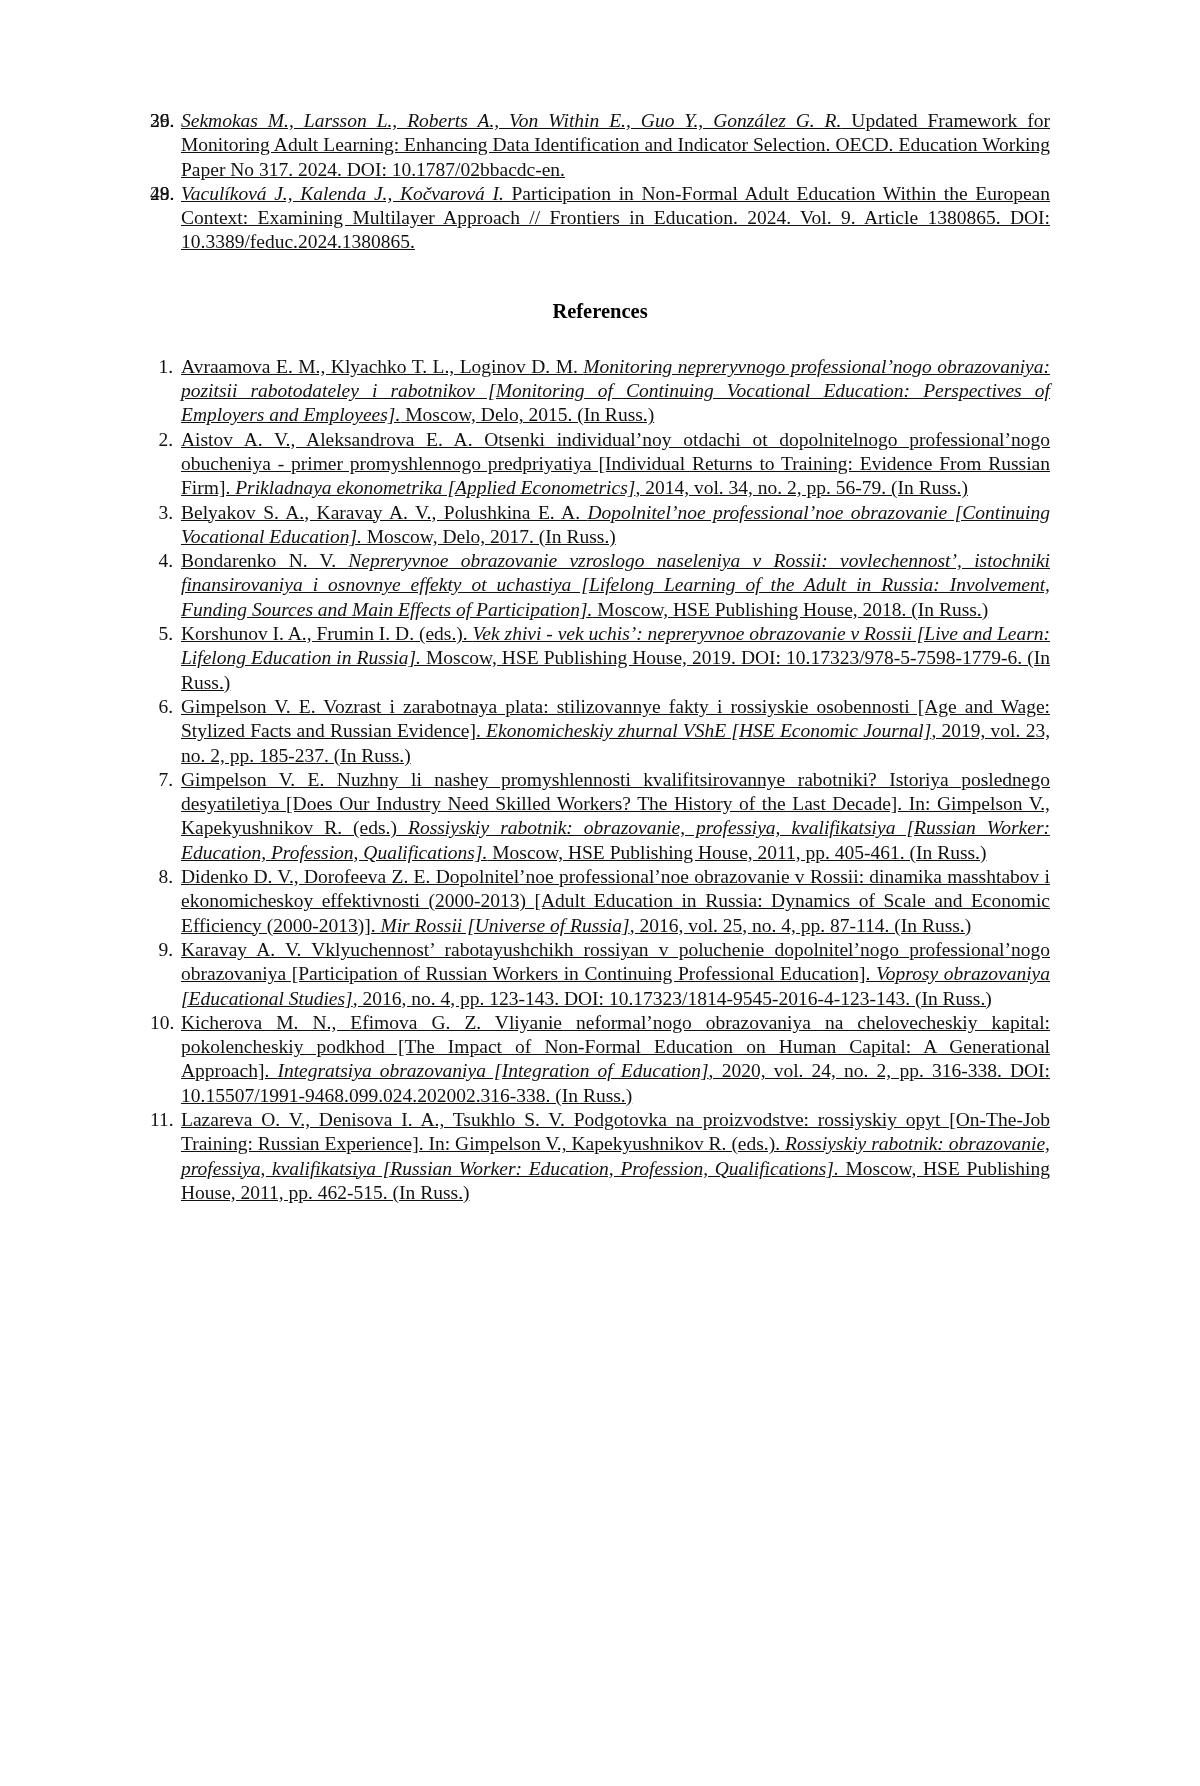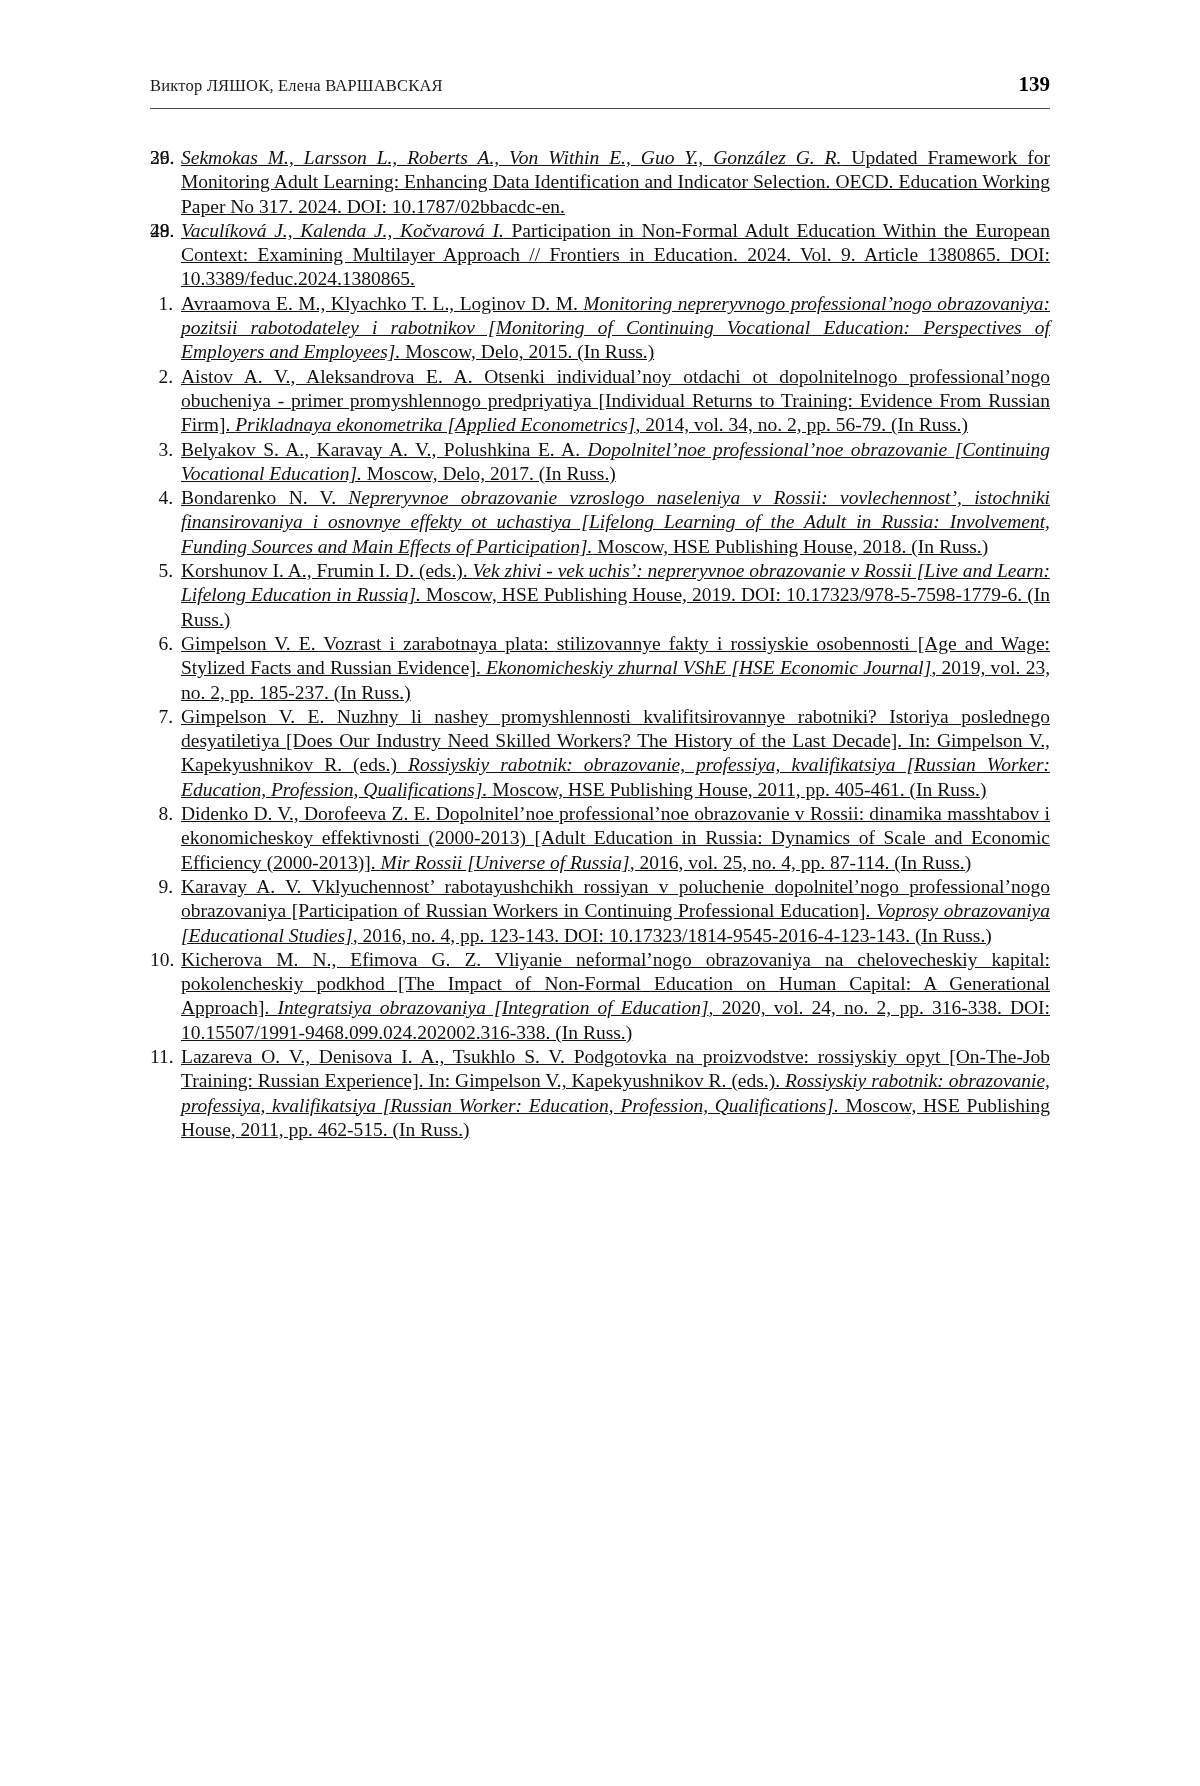--- a/index.html
+++ b/index.html
@@ -58,33 +58,30 @@
     font-weight: bold;
     margin: 45px 0 32px 0;
     color: #000;
   }
 </style>
 </head>
 <body>
 
 <div class="page">
 
-  <header class="page-header">
-    <span class="running-head">Виктор ЛЯШОК, Елена ВАРШАВСКАЯ</span>
-    <span class="page-num">139</span>
-  </header>
 
   <main>
     <div id="biblio-list" class="ref-list biblio-list">
         <div class="ref-item"><span class="ref-num">26.</span></div>
         <div class="ref-item"><span class="ref-num">39.</span><span class="ref-text"><span class="it">Sekmokas M., Larsson L., Roberts A., Von Within E., Guo Y., González G. R.</span><span> Updated Framework for Monitoring Adult Learning: Enhancing Data Identification and Indicator Selection. OECD. Education Working Paper No 317. 2024. DOI: 10.1787/02bbacdc-en.</span></span></div>
         <div class="ref-item"><span class="ref-num">48.</span></div>
         <div class="ref-item"><span class="ref-num">29.</span><span class="ref-text"><span class="it">Vaculíková J., Kalenda J., Kočvarová I.</span><span> Participation in Non-Formal Adult Education Within the European Context: Examining Multilayer Approach // Frontiers in Education. 2024. Vol. 9. Article 1380865. DOI: 10.3389/feduc.2024.1380865.</span></span></div>
       </div>
 
+    <h2 class="refs-heading">References</h2>
 
     <div id="refs-list" class="ref-list">
         <div class="ref-item"><span class="ref-num">1.</span><span class="ref-text"><span>Avraamova E. M., Klyachko T. L., Loginov D. M. </span><span class="it">Monitoring nepreryvnogo professional’nogo obrazovaniya: pozitsii rabotodateley i rabotnikov [Monitoring of Continuing Vocational Education: Perspectives of Employers and Employees].</span><span> Moscow, Delo, 2015. (In Russ.)</span></span></div>
         <div class="ref-item"><span class="ref-num">2.</span><span class="ref-text"><span>Aistov A. V., Aleksandrova E. A. Otsenki individual’noy otdachi ot dopolnitelnogo professional’nogo obucheniya - primer promyshlennogo predpriyatiya [Individual Returns to Training: Evidence From Russian Firm]. </span><span class="it">Prikladnaya ekonometrika [Applied Econometrics]</span><span>, 2014, vol. 34, no. 2, pp. 56-79. (In Russ.)</span></span></div>
         <div class="ref-item"><span class="ref-num">3.</span><span class="ref-text"><span>Belyakov S. A., Karavay A. V., Polushkina E. A. </span><span class="it">Dopolnitel’noe professional’noe obrazovanie [Continuing Vocational Education].</span><span> Moscow, Delo, 2017. (In Russ.)</span></span></div>
         <div class="ref-item"><span class="ref-num">4.</span><span class="ref-text"><span>Bondarenko N. V. </span><span class="it">Nepreryvnoe obrazovanie vzroslogo naseleniya v Rossii: vovlechennost’, istochniki finansirovaniya i osnovnye effekty ot uchastiya [Lifelong Learning of the Adult in Russia: Involvement, Funding Sources and Main Effects of Participation].</span><span> Moscow, HSE Publishing House, 2018. (In Russ.)</span></span></div>
         <div class="ref-item"><span class="ref-num">5.</span><span class="ref-text"><span>Korshunov I. A., Frumin I. D. (eds.). </span><span class="it">Vek zhivi - vek uchis’: nepreryvnoe obrazovanie v Rossii [Live and Learn: Lifelong Education in Russia].</span><span> Moscow, HSE Publishing House, 2019. DOI: 10.17323/978-5-7598-1779-6. (In Russ.)</span></span></div>
         <div class="ref-item"><span class="ref-num">6.</span><span class="ref-text"><span>Gimpelson V. E. Vozrast i zarabotnaya plata: stilizovannye fakty i rossiyskie osobennosti [Age and Wage: Stylized Facts and Russian Evidence]. </span><span class="it">Ekonomicheskiy zhurnal VShE [HSE Economic Journal]</span><span>, 2019, vol. 23, no. 2, pp. 185-237. (In Russ.)</span></span></div>
         <div class="ref-item"><span class="ref-num">7.</span><span class="ref-text"><span>Gimpelson V. E. Nuzhny li nashey promyshlennosti kvalifitsirovannye rabotniki? Istoriya poslednego desyatiletiya [Does Our Industry Need Skilled Workers? The History of the Last Decade]. In: Gimpelson V., Kapekyushnikov R. (eds.) </span><span class="it">Rossiyskiy rabotnik: obrazovanie, professiya, kvalifikatsiya [Russian Worker: Education, Profession, Qualifications].</span><span> Moscow, HSE Publishing House, 2011, pp. 405-461. (In Russ.)</span></span></div>
         <div class="ref-item"><span class="ref-num">8.</span><span class="ref-text"><span>Didenko D. V., Dorofeeva Z. E. Dopolnitel’noe professional’noe obrazovanie v Rossii: dinamika masshtabov i ekonomicheskoy effektivnosti (2000-2013) [Adult Education in Russia: Dynamics of Scale and Economic Efficiency (2000-2013)]. </span><span class="it">Mir Rossii [Universe of Russia]</span><span>, 2016, vol. 25, no. 4, pp. 87-114. (In Russ.)</span></span></div>

